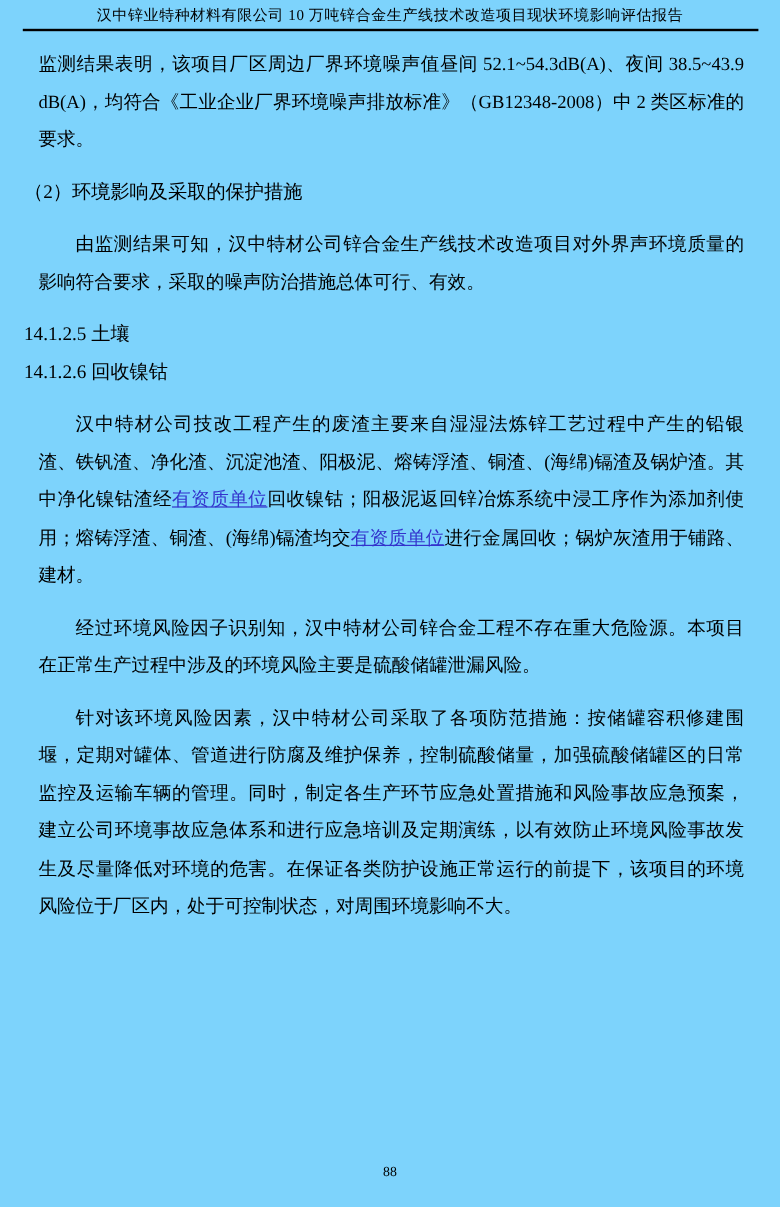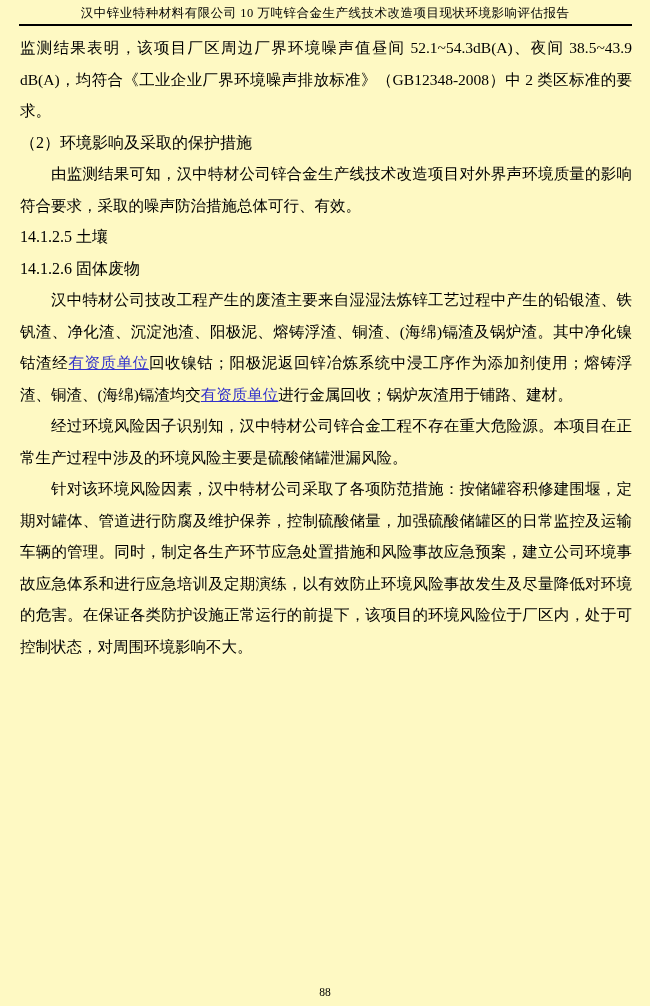--- a/index.html
+++ b/index.html
@@ -4,21 +4,21 @@
 <style>
   html, body {
     margin: 0;
     padding: 0;
     background: #ffffff;
   }
   .page {
     position: relative;
     width: 650px;
     height: 1006px;
-    background: #fef9c3;
+    background: #7dd3fc;
     color: #000000;
     font-family: "Liberation Serif", "DejaVu Serif", serif;
     overflow: hidden;
     box-sizing: border-box;
   }
   .header {
     padding-top: 5px;
     text-align: center;
     font-size: 12.5px;
     line-height: 16px;
@@ -30,40 +30,40 @@
     border-bottom: 2px solid #000000;
     margin: 3px 18px 0 19px;
   }
   .content {
     margin: 6px 18px 0 20px;
     font-size: 15.5px;
     line-height: 31.5px;
     text-align: justify;
   }
   .content p {
-    margin: 0;
+    margin: 12px;
     text-indent: 2em;
   }
   .content p.no-indent {
     text-indent: 0;
   }
   .content .heading {
     margin: 0;
     font-size: 16px;
     font-weight: normal;
     text-indent: 0;
   }
   .doc-link {
     color: #3333cc;
     text-decoration: underline;
     cursor: pointer;
   }
   .page-number {
     position: absolute;
-    bottom: 7px;
+    bottom: 22px;
     left: 0;
     width: 100%;
     text-align: center;
     font-size: 11.5px;
     line-height: 14px;
   }
 </style>
 </head>
 <body>
 
@@ -78,21 +78,21 @@
 
     <p class="no-indent">监测结果表明，该项目厂区周边厂界环境噪声值昼间 52.1~54.3dB(A)、夜间 38.5~43.9 dB(A)，均符合《工业企业厂界环境噪声排放标准》（GB12348-2008）中 2 类区标准的要求。</p>
 
     <p class="heading">（2）环境影响及采取的保护措施</p>
 
     <p>由监测结果可知，汉中特材公司锌合金生产线技术改造项目对外界声环境质量的影响符合要求，采取的噪声防治措施总体可行、有效。</p>
 
     <p class="heading">14.1.2.5 土壤</p>
 
 
-    <p class="heading">14.1.2.6 固体废物</p>
+    <p class="heading">14.1.2.6 回收镍钴</p>
 
     <p><span>汉中特材公司技改工程产生的废渣主要来自湿湿法炼锌工艺过程中产生的铅银渣、铁钒渣、净化渣、沉淀池渣、阳极泥、熔铸浮渣、铜渣、(海绵)镉渣及锅炉渣。其中净化镍钴渣经</span><span class="doc-link">有资质单位</span><span>回收镍钴；阳极泥返回锌冶炼系统中浸工序作为添加剂使用；熔铸浮渣、铜渣、(海绵)镉渣均交</span><span class="doc-link">有资质单位</span><span>进行金属回收；锅炉灰渣用于铺路、建材。</span></p>
 
 
 
     <p>经过环境风险因子识别知，汉中特材公司锌合金工程不存在重大危险源。本项目在正常生产过程中涉及的环境风险主要是硫酸储罐泄漏风险。</p>
 
     <p>针对该环境风险因素，汉中特材公司采取了各项防范措施：按储罐容积修建围堰，定期对罐体、管道进行防腐及维护保养，控制硫酸储量，加强硫酸储罐区的日常监控及运输车辆的管理。同时，制定各生产环节应急处置措施和风险事故应急预案，建立公司环境事故应急体系和进行应急培训及定期演练，以有效防止环境风险事故发生及尽量降低对环境的危害。在保证各类防护设施正常运行的前提下，该项目的环境风险位于厂区内，处于可控制状态，对周围环境影响不大。</p>
 
   </div>

